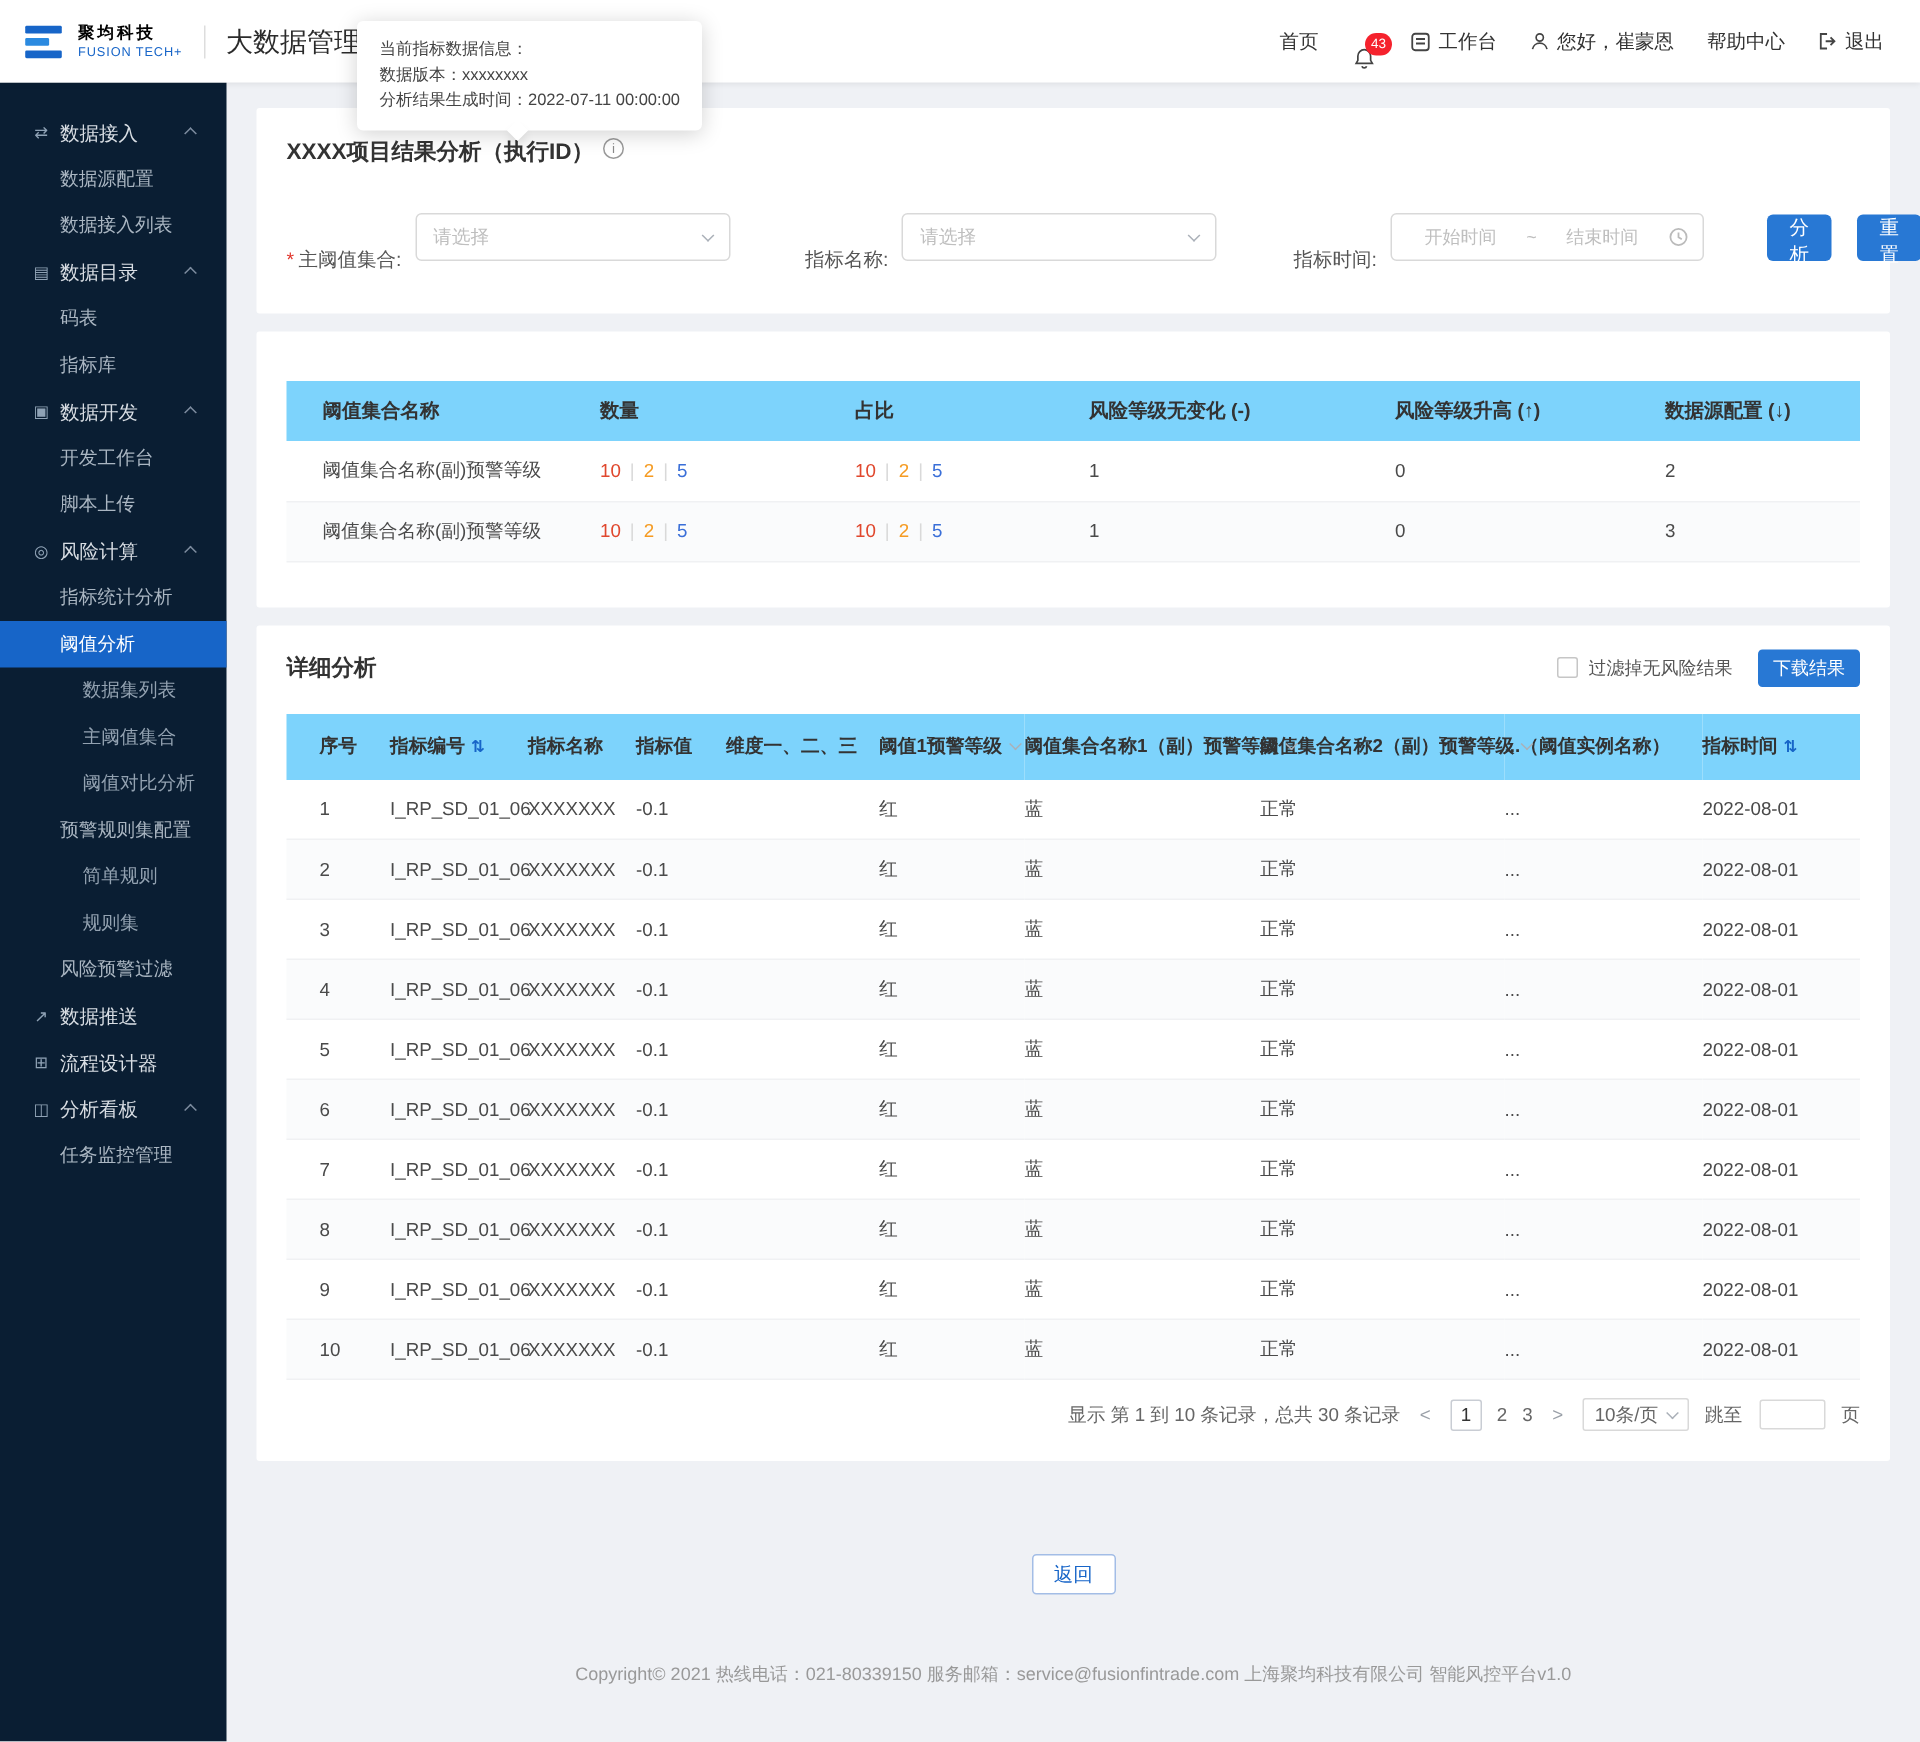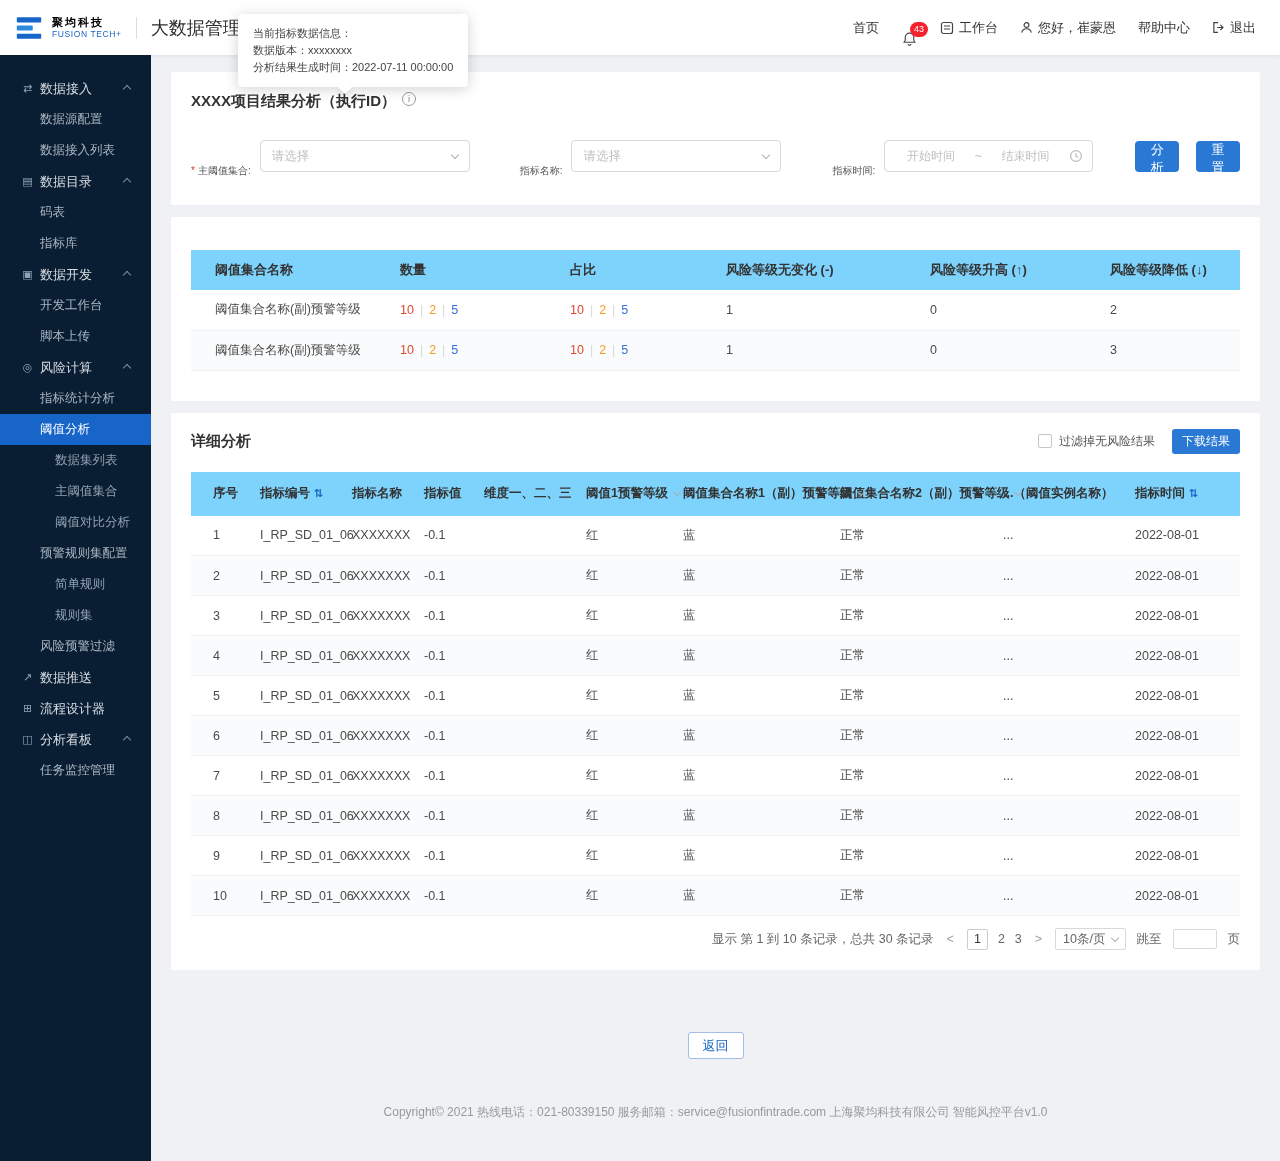--- a/index.html
+++ b/index.html
@@ -36,21 +36,21 @@
   .main{position:absolute;left:151px;top:55px;right:0;bottom:0;padding:17px 20px 0;}
   .card{background:#fff;border-radius:2px;margin-bottom:12px;}
   .card-title{font-size:15px;font-weight:700;color:#333;}
   .info-icon{display:inline-block;width:14px;height:14px;border:1px solid #9a9a9a;border-radius:50%;color:#8a8a8a;font-size:9px;line-height:12px;text-align:center;margin-left:6px;vertical-align:4px;cursor:pointer;}
   .info-icon::after{content:"i";}
 
   
   .card-filter{padding:20px 20px 27px;}
   .filter-row{display:flex;align-items:center;margin-top:23px;}
   .grp{display:flex;align-items:center;}
-  .f-label{font-size:10px;color:#555;margin-right:9px;white-space:nowrap;margin-top:30px;}
+  .f-label{font-size:13px;color:#555;margin-right:9px;white-space:nowrap;margin-top:30px;}
   .req{color:#e0352b;font-style:normal;margin-right:3px;}
   .select{width:210px;height:32px;border:1px solid #d9d9d9;border-radius:4px;display:flex;align-items:center;padding:0 11px;background:#fff;cursor:pointer;}
   .select .ph{color:#bfbfbf;font-size:12.5px;flex:1;}
   .caret-down{display:inline-block;width:6px;height:6px;border-right:1.5px solid #aab0b8;border-bottom:1.5px solid #aab0b8;transform:rotate(45deg);margin-bottom:2px;flex:none;}
   .date-range{width:209px;height:32px;border:1px solid #d9d9d9;border-radius:4px;display:flex;align-items:center;padding:0 9px;gap:7px;font-size:12px;color:#bfbfbf;cursor:pointer;}
   .date-range .dph{flex:1;text-align:center;}
   .gap1{margin-right:50px;} .gap2{margin-right:51px;} .gap3{margin-right:42px;}
   .btn{height:31px;padding:0 15px;background:#2878d4;color:#fff;border:none;border-radius:4px;font-size:13px;cursor:pointer;}
   .btn + .btn{margin-left:17px;}
 
@@ -293,21 +293,21 @@
           <col style="width:180px">
           <col>
         </colgroup>
       <thead>
           <tr>
             <th>阈值集合名称</th>
             <th>数量</th>
             <th>占比</th>
             <th>风险等级无变化 (-)</th>
             <th>风险等级升高 (↑)</th>
-            <th>风险等级降低 (↓)</th>
+            <th>数据源配置 (↓)</th>
           </tr>
         </thead>
       <tbody>
           <tr>
             <td>阈值集合名称(副)预警等级</td>
             <td><span class="num-red">10</span><span class="sep">|</span><span class="num-orange">2</span><span class="sep">|</span><span class="num-blue">5</span></td>
             <td><span class="num-red">10</span><span class="sep">|</span><span class="num-orange">2</span><span class="sep">|</span><span class="num-blue">5</span></td>
             <td>1</td>
             <td>0</td>
             <td>2</td>

